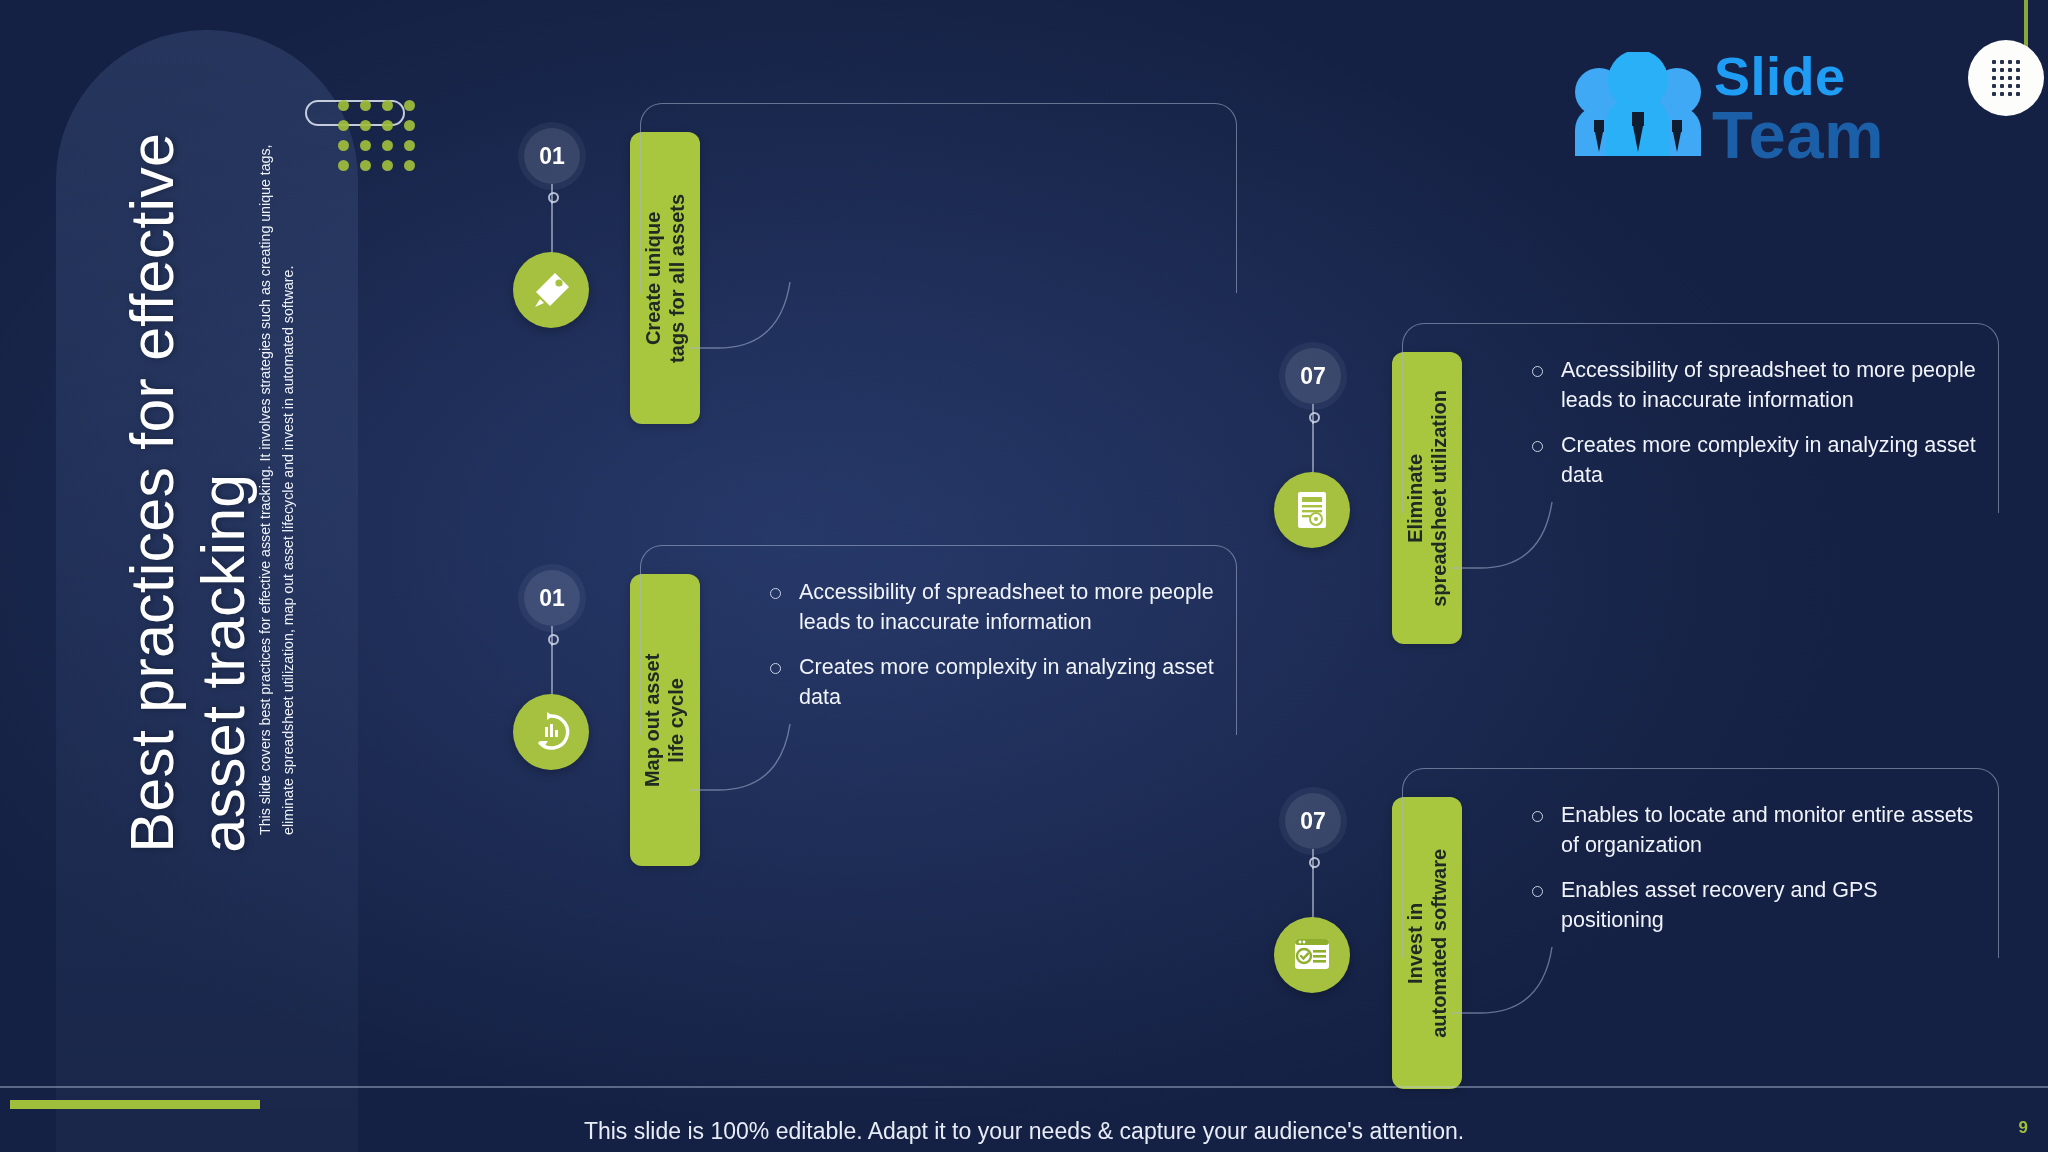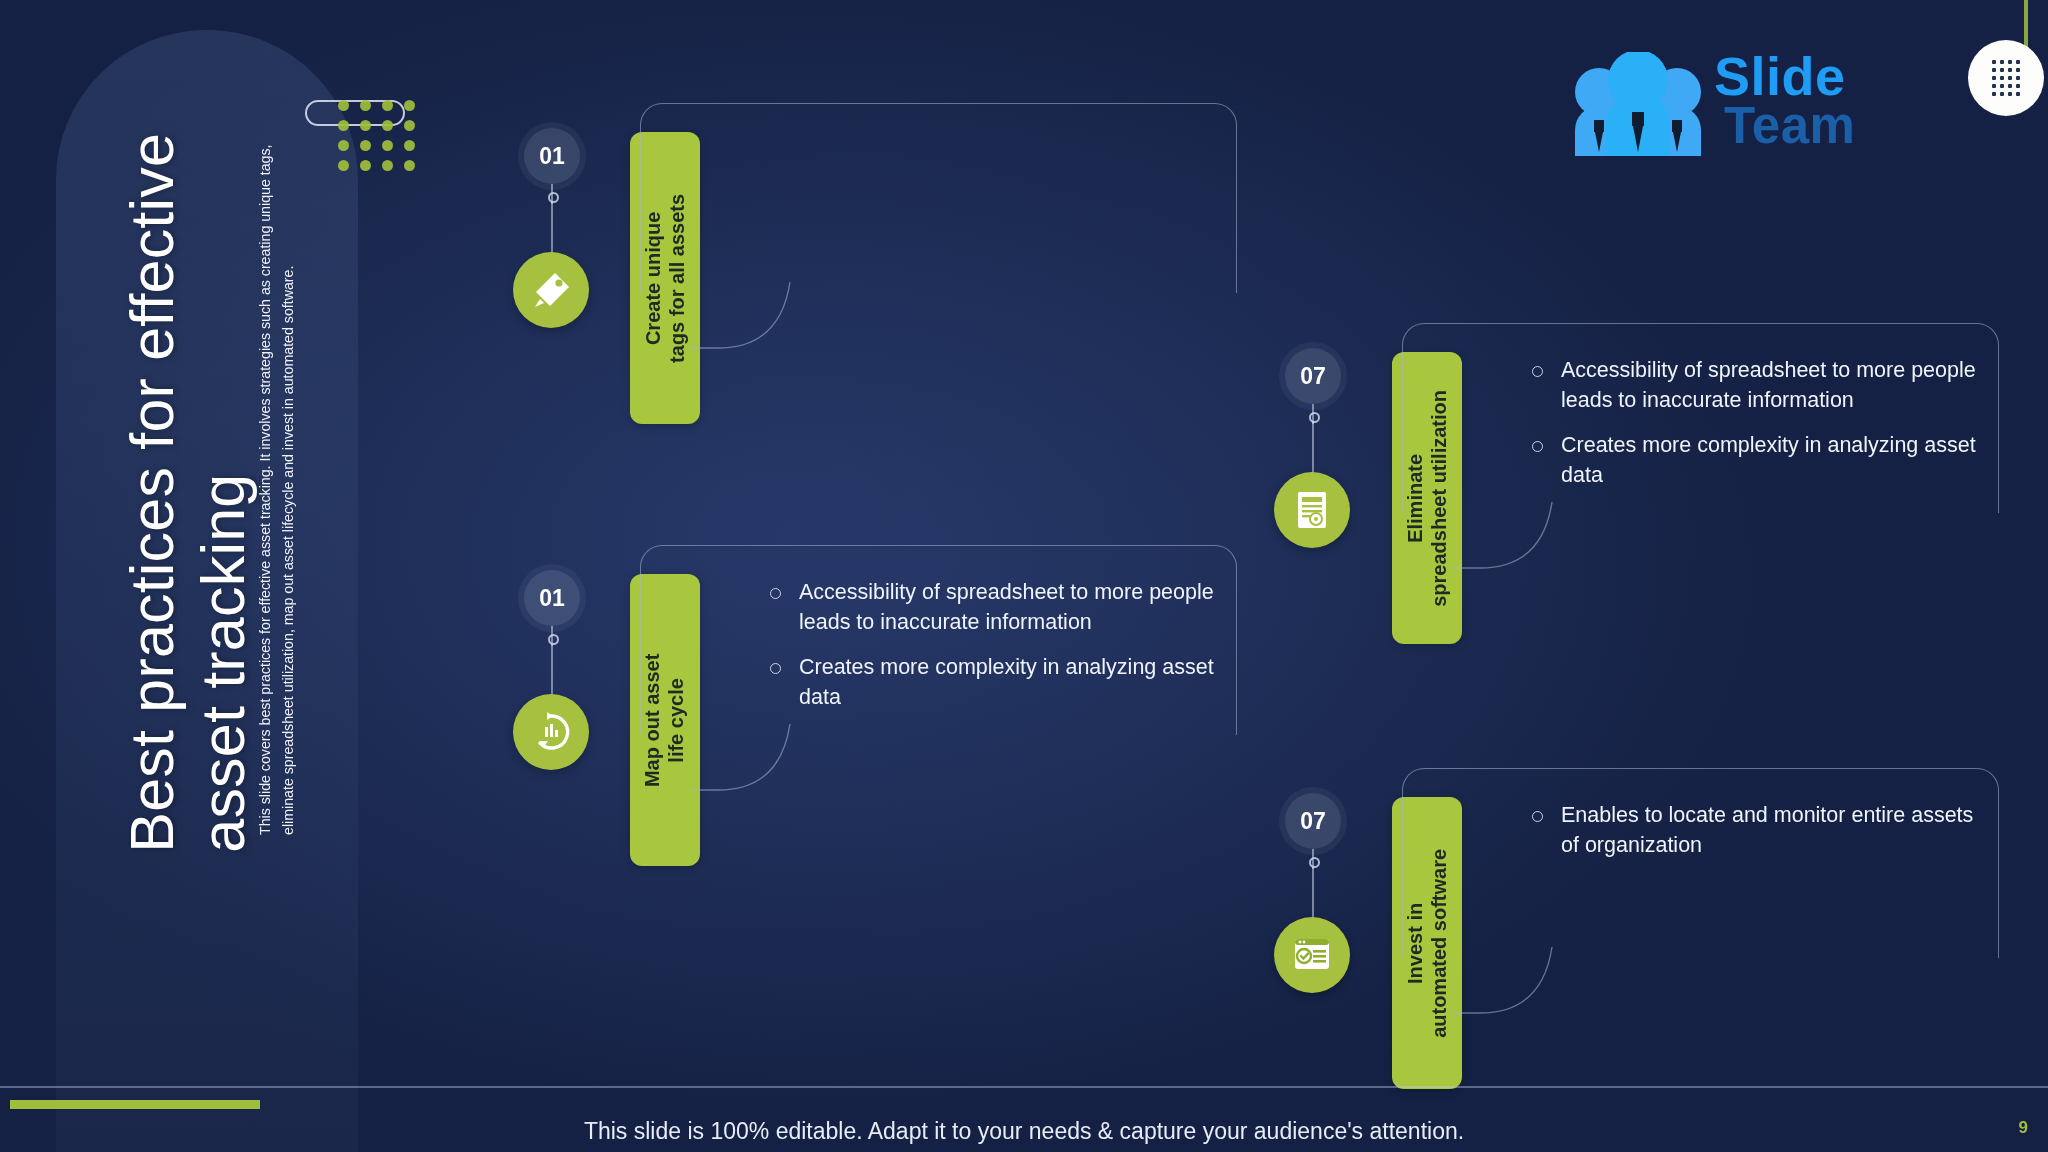--- a/index.html
+++ b/index.html
@@ -71,22 +71,22 @@
     border:2.2px solid rgba(225,232,245,.85);
   }
 
   
   .logo{ position:absolute; left:1568px; top:40px; width:300px; height:118px; }
   .logo .word1{
     position:absolute; left:146px; top:5px;
     font-size:54px; font-weight:bold; color:#1f9df5; letter-spacing:.5px;
   }
   .logo .word2{
-    position:absolute; left:156px; top:56px;
-    font-size:51px; font-weight:bold; color:#1a5fa8; letter-spacing:.5px;
+    position:absolute; left:144px; top:56px;
+    font-size:67px; font-weight:bold; color:#1a5fa8; letter-spacing:.5px;
   }
   .logo svg{ position:absolute; left:0; top:12px; }
 
   .grid-badge{
     position:absolute; left:1968px; top:40px;
     width:76px; height:76px; border-radius:50%;
     background:#fdfdfb;
     display:flex; align-items:center; justify-content:center;
   }
   .grid-badge .g{ display:grid; grid-template-columns:repeat(4,1fr); gap:3.4px; }
@@ -376,20 +376,21 @@
     </div>
 
     <div class="text-card" style="left:1402px; top:768px; width:597px; height:190px;"></div>
 
     <svg class="curve" style="left:1452px; top:945px;" width="200" height="70">
       <path d="M0 68 L28 68 Q90 68 100 2" stroke="rgba(168,182,210,.55)" stroke-width="1.4" fill="none"></path>
     </svg>
 
     <ul class="bullets" style="left:1530px; top:801px; width:450px;">
       <li>Enables to locate and monitor entire assets of organization</li>
+      <li>Enables asset recovery and GPS positioning</li>
     </ul>
   </div>
 
   <div class="footer-rule"></div>
   <div class="footer-green"></div>
   <div class="footer-text">This slide is 100% editable. Adapt it to your needs &amp; capture your audience's attention.</div>
   <div class="page-num">9</div>
 </div>
 
 </body></html>

